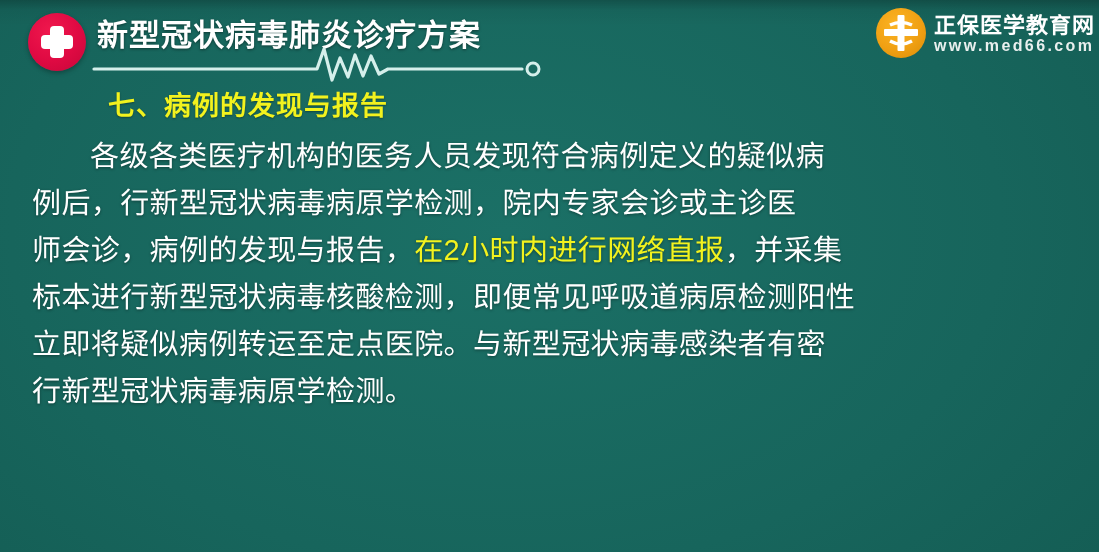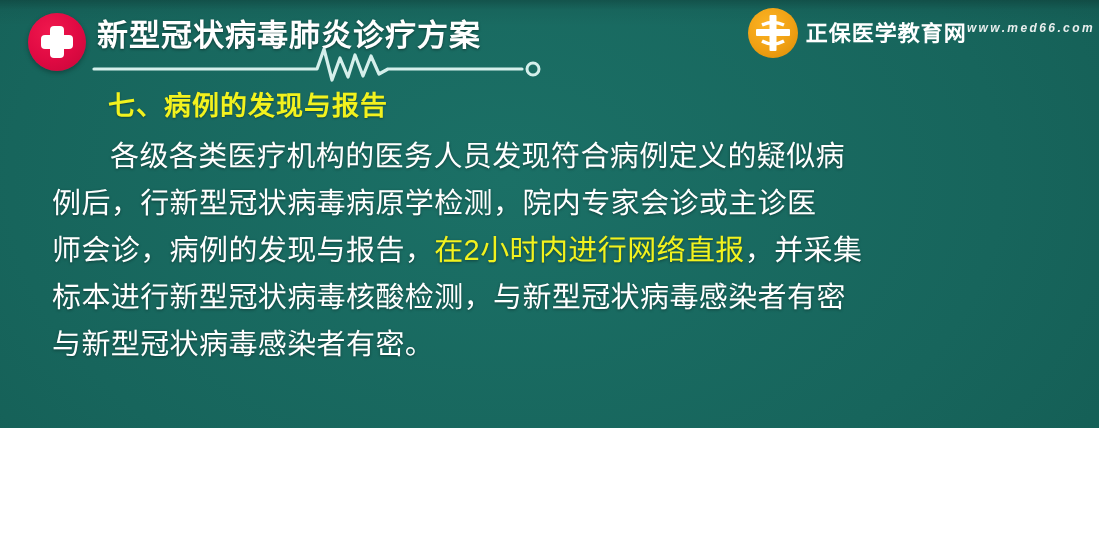--- a/index.html
+++ b/index.html
@@ -6,21 +6,21 @@
   * { margin:0; padding:0; box-sizing:border-box; }
 
   html, body {
     width:1099px; height:552px;
     overflow:hidden;
     font-family:"Liberation Sans", "DejaVu Sans", sans-serif;
   }
 
   #slide {
     position:relative;
-    width:1099px; height:428px;
+    width:1099px; height:552px;
     background:#17655c;
     background-image:
       linear-gradient(180deg, rgba(0,0,0,0.22) 0px, rgba(0,0,0,0.05) 10px, rgba(0,0,0,0.0) 26px),
       radial-gradient(ellipse 900px 620px at 46% 42%, #1b7066 0%, #17655c 55%, #135a51 100%);
     overflow:hidden;
     padding-left:17px;
   }
 
   
   #header {
@@ -86,55 +86,54 @@
     gap:8px;
   }
   .logo-mark {
     position:relative;
     width:50px; height:50px;
     border-radius:50%;
     background:radial-gradient(circle at 40% 34%, #fcb424 0%, #f0a013 55%, #d98c07 100%);
     flex:0 0 auto;
   }
   .logo-mark svg { position:absolute; left:0; top:0; }
-  .logo-words { display:flex; flex-direction:row; justify-content:center; }
+  .logo-words { display:flex; flex-direction:column; justify-content:center; }
   .logo-cn {
     font-size:22px;
     font-weight:bold;
     color:#ffffff;
     letter-spacing:1px;
     line-height:25px;
     white-space:nowrap;
   }
   .logo-url {
-    font-size:12px;
+    font-size:16px;
     font-weight:bold;
     color:#e9efee;
     letter-spacing:2.4px;
     line-height:15px;
     white-space:nowrap;
-    font-style:italic;
   }
 
   
   #section-heading {
     position:absolute;
     left:108px; top:88px;
     font-size:27px;
     font-weight:bold;
     color:#f2f21e;
     letter-spacing:1px;
     line-height:36px;
     white-space:nowrap;
     text-shadow:0 1px 2px rgba(0,0,0,0.35);
   }
 
   #body-copy {
     position:absolute;
-    left:52px; top:133px;
+    left:32px; top:133px;
     width:790px;
   }
   .copy-line {
     font-size:29px;
     line-height:47px;
     color:#ffffff;
     letter-spacing:0.4px;
     white-space:nowrap;
     text-shadow:0 1px 3px rgba(0,0,0,0.40);
   }
@@ -173,17 +172,18 @@
     </div>
 
   </div>
 
   <div id="section-heading">七、病例的发现与报告</div>
 
   <div id="body-copy">
       <div class="copy-line indent"><span>各级各类医疗机构的医务人员发现符合病例定义的疑似病</span></div>
       <div class="copy-line"><span>例后，行新型冠状病毒病原学检测，院内专家会诊或主诊医</span></div>
       <div class="copy-line"><span>师会诊，病例的发现与报告，</span><span class="hl">在2小时内进行网络直报</span><span>，并采集</span></div>
-      <div class="copy-line"><span>标本进行新型冠状病毒核酸检测，与新型冠状病毒感染者有密</span></div>
-      <div class="copy-line"><span>与新型冠状病毒感染者有密。</span></div>
+      <div class="copy-line"><span>标本进行新型冠状病毒核酸检测，即便常见呼吸道病原检测阳性</span></div>
+      <div class="copy-line"><span>立即将疑似病例转运至定点医院。与新型冠状病毒感染者有密</span></div>
+      <div class="copy-line"><span>行新型冠状病毒病原学检测。</span></div>
     </div>
 
 </div>
 
 </body></html>

